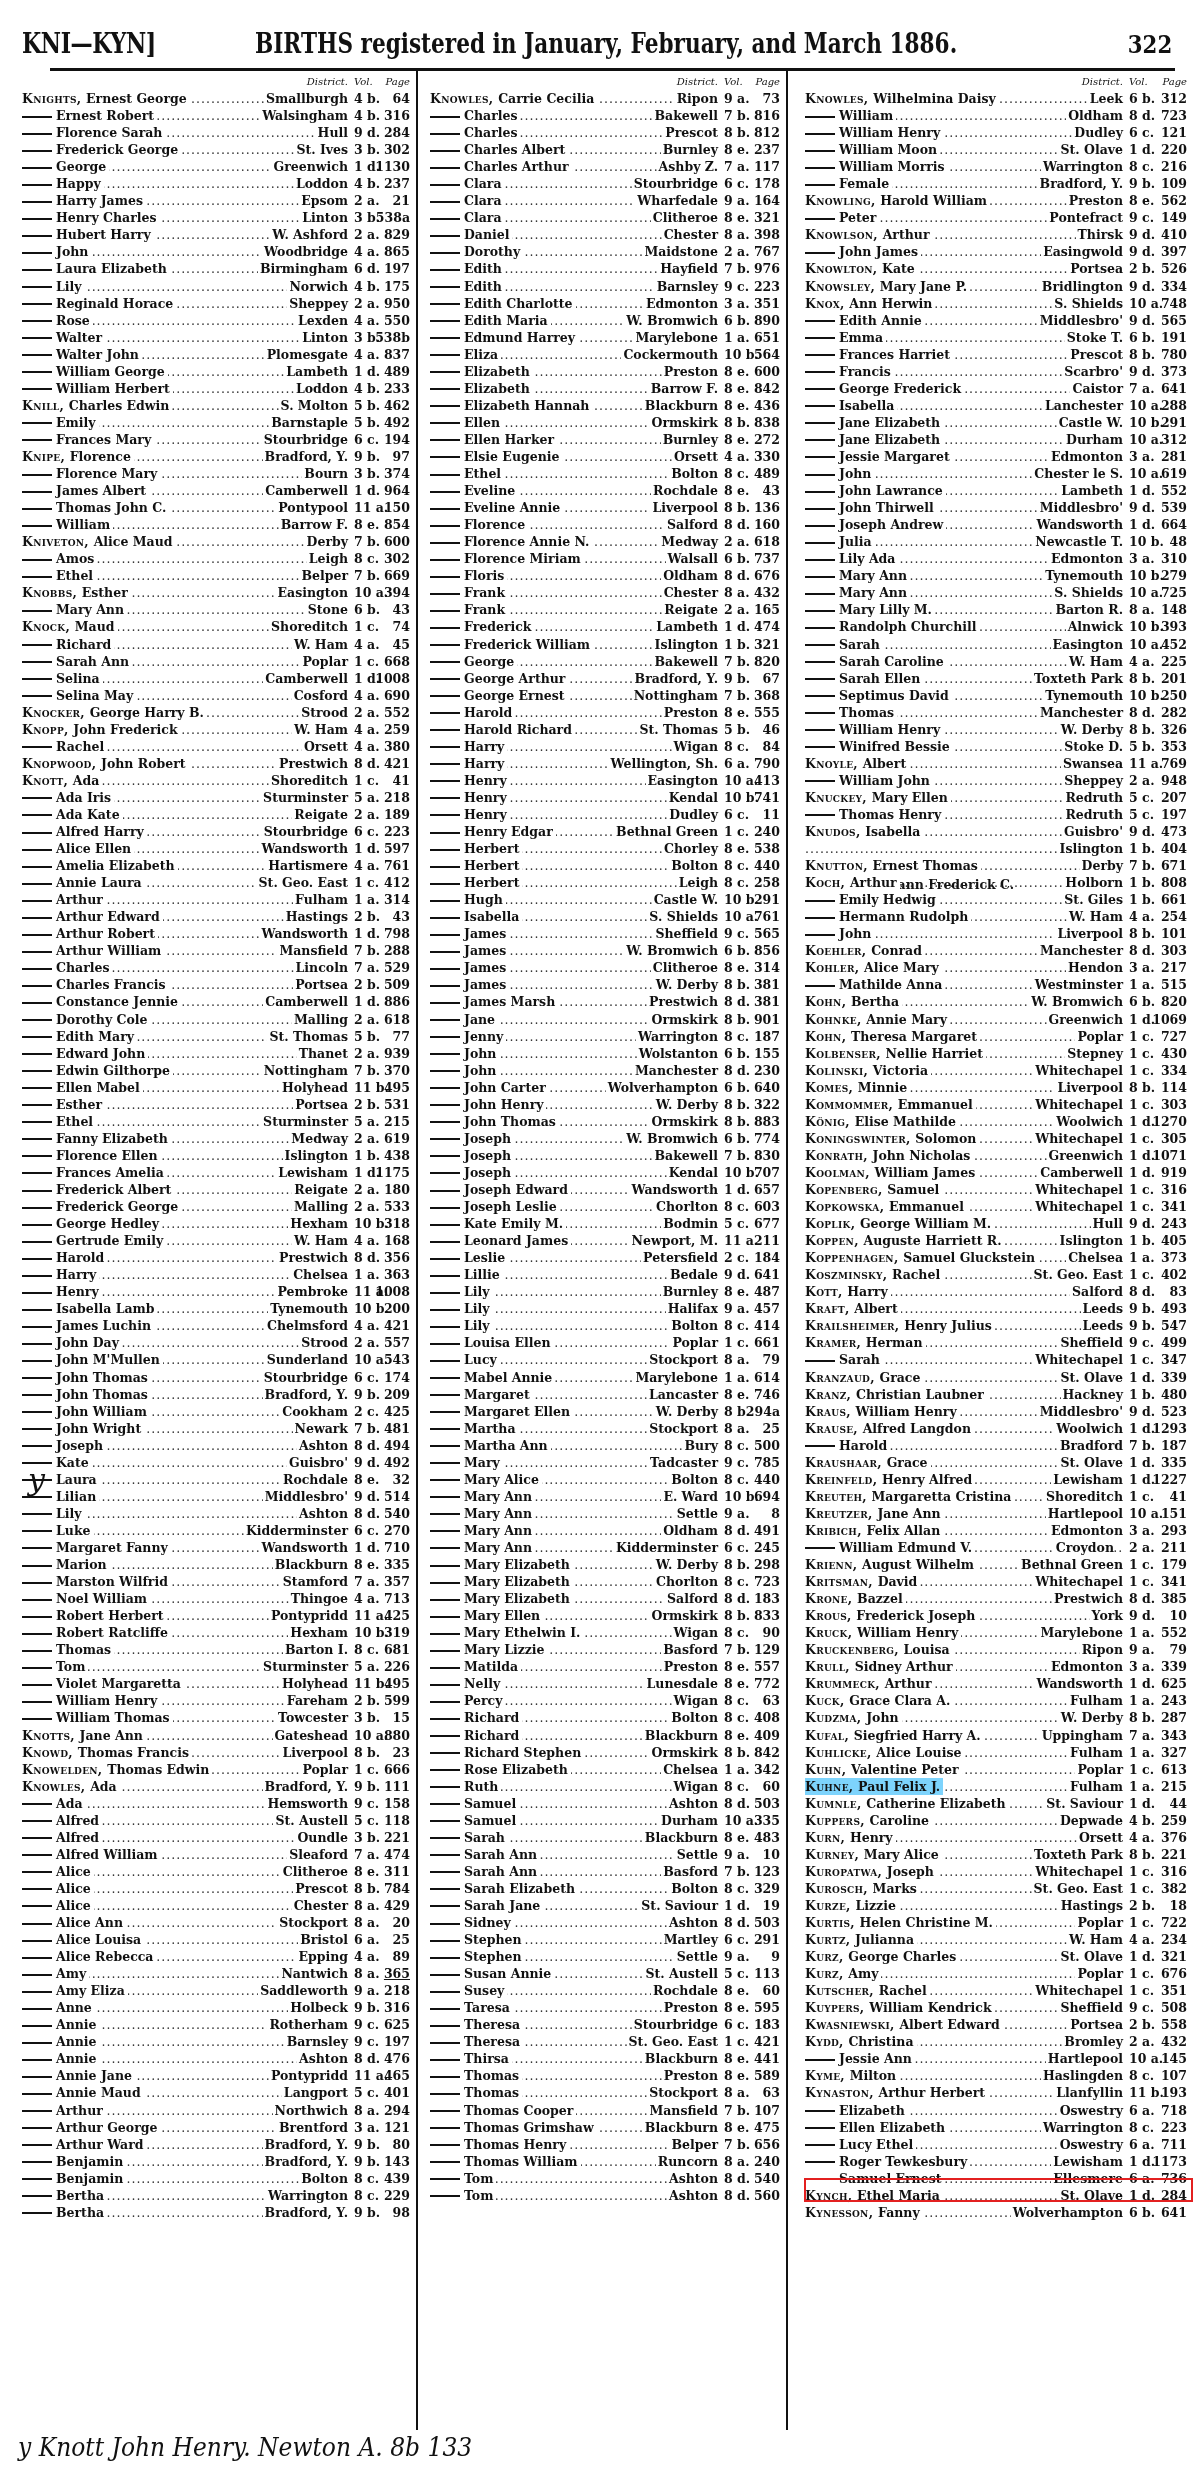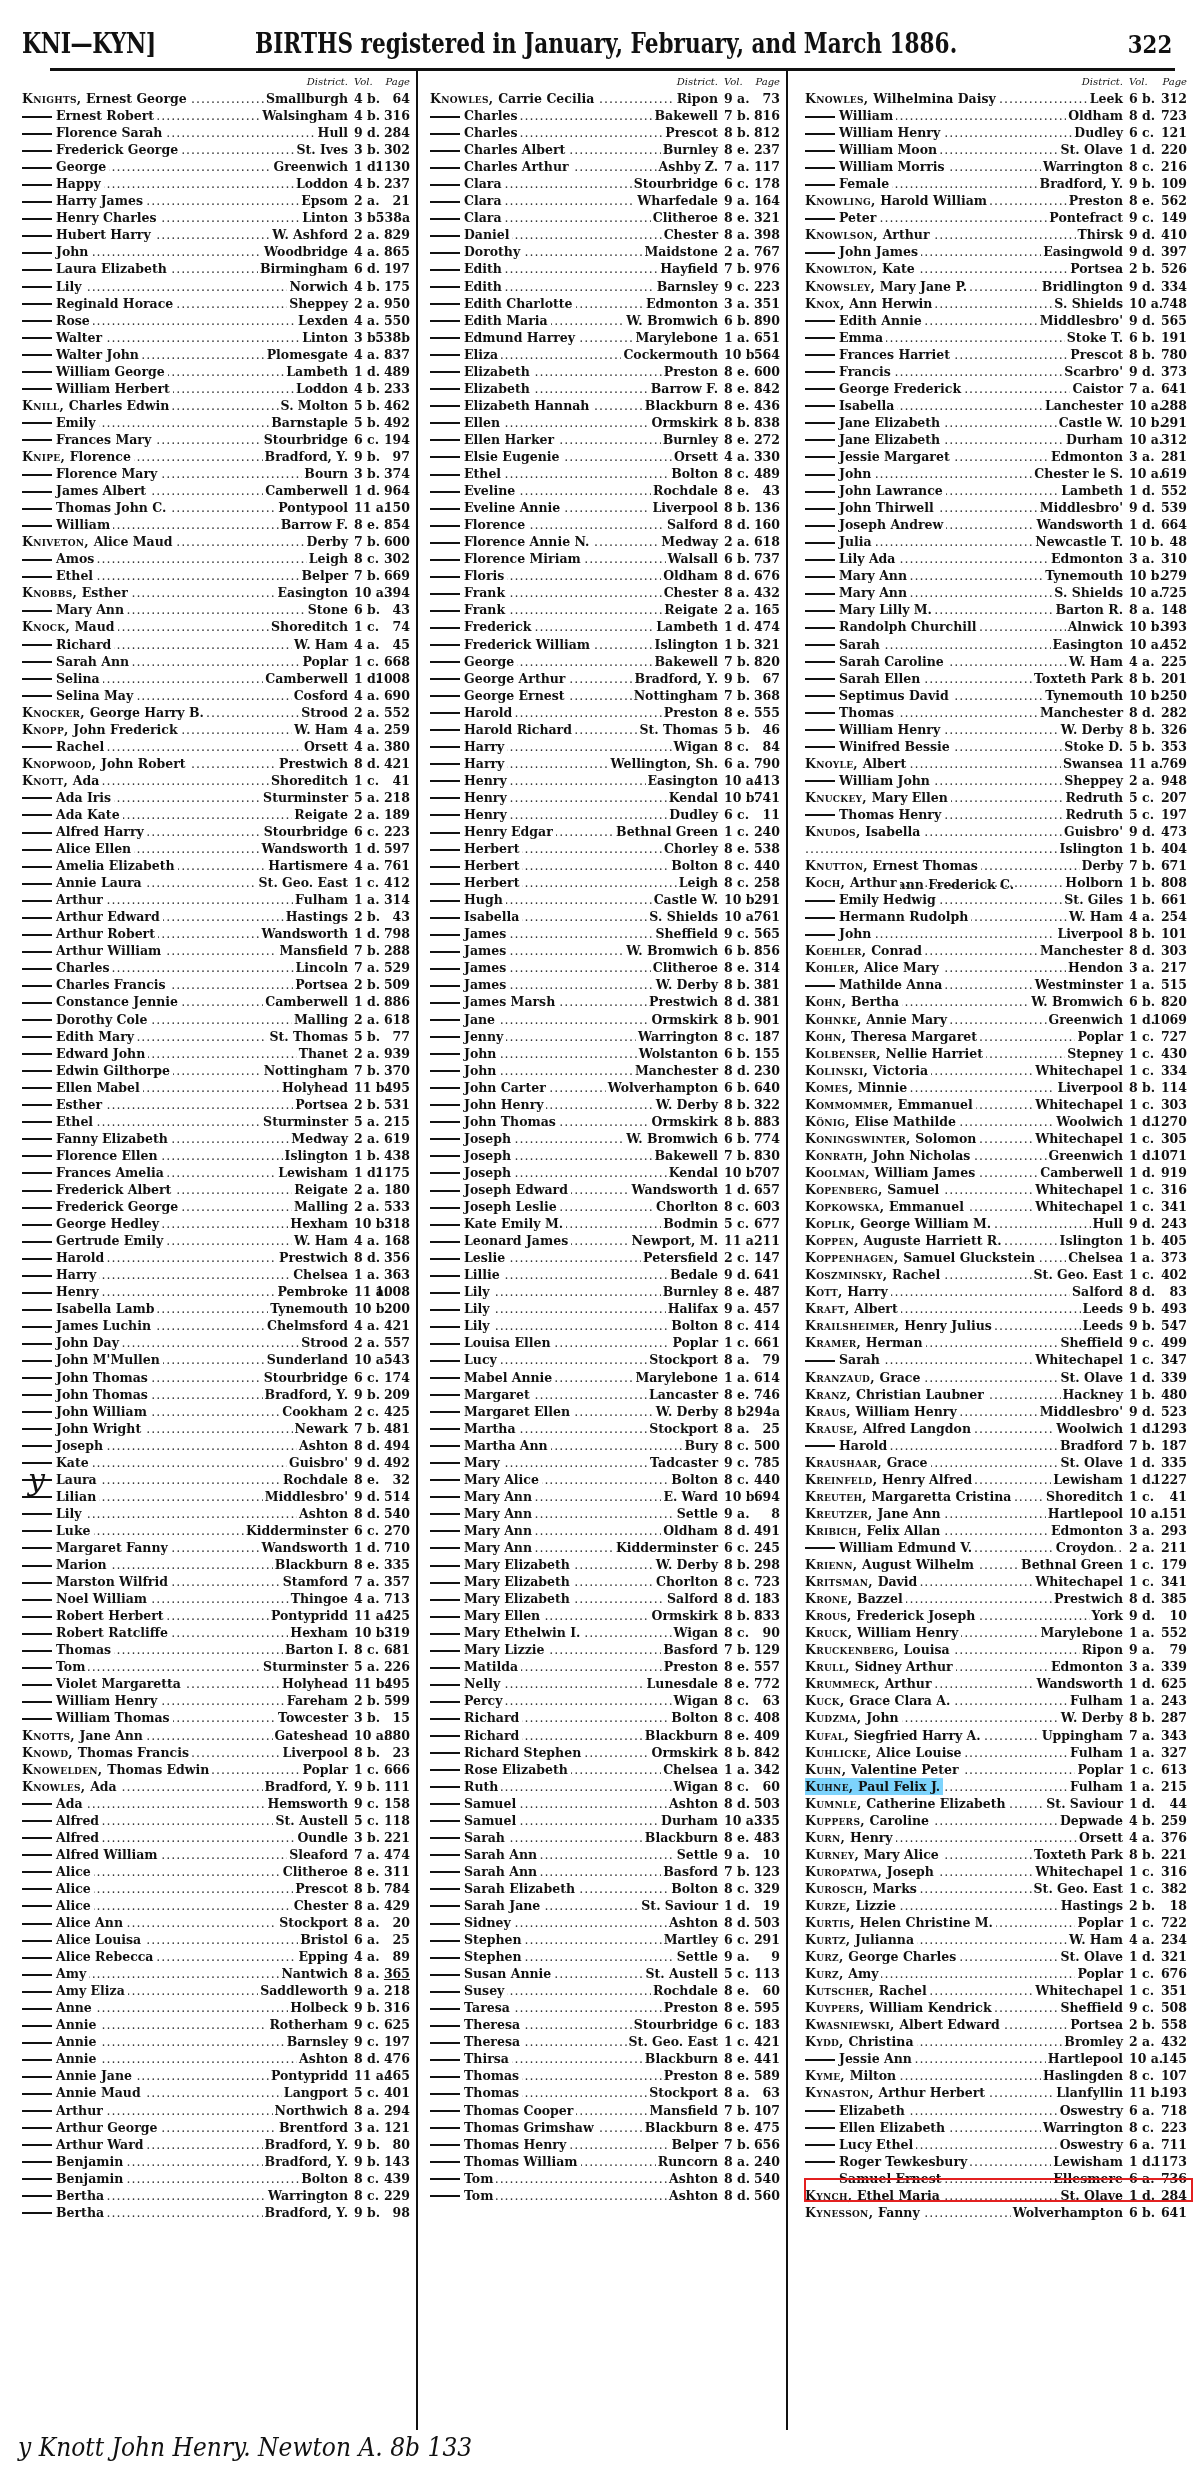--- a/index.html
+++ b/index.html
@@ -1401,21 +1401,21 @@
       <span class="nm" style="background: rgb(255, 255, 255); padding-right: 3px;"><span class="dash"></span><span>Leonard James</span></span>
       <span class="dist" style="right: 62px;">Newport, M.</span>
       <span class="vol" style="left: 294px;">11 a.</span>
       <span class="pg" style="right: 0px;">211</span>
     </div>
     <div class="row">
       <span class="dots" style="left: 0px; right: 62px;">........................................................................................................................</span>
       <span class="nm" style="background: rgb(255, 255, 255); padding-right: 3px;"><span class="dash"></span><span>Leslie</span></span>
       <span class="dist" style="right: 62px;">Petersfield</span>
       <span class="vol" style="left: 294px;">2 c.</span>
-      <span class="pg" style="right: 0px;">147</span>
+      <span class="pg" style="right: 0px;">184</span>
     </div>
     <div class="row">
       <span class="dots" style="left: 0px; right: 62px;">........................................................................................................................</span>
       <span class="nm" style="background: rgb(255, 255, 255); padding-right: 3px;"><span class="dash"></span><span>Lillie</span></span>
       <span class="dist" style="right: 62px;">Bedale</span>
       <span class="vol" style="left: 294px;">9 d.</span>
       <span class="pg" style="right: 0px;">641</span>
     </div>
     <div class="row">
       <span class="dots" style="left: 0px; right: 62px;">........................................................................................................................</span>

